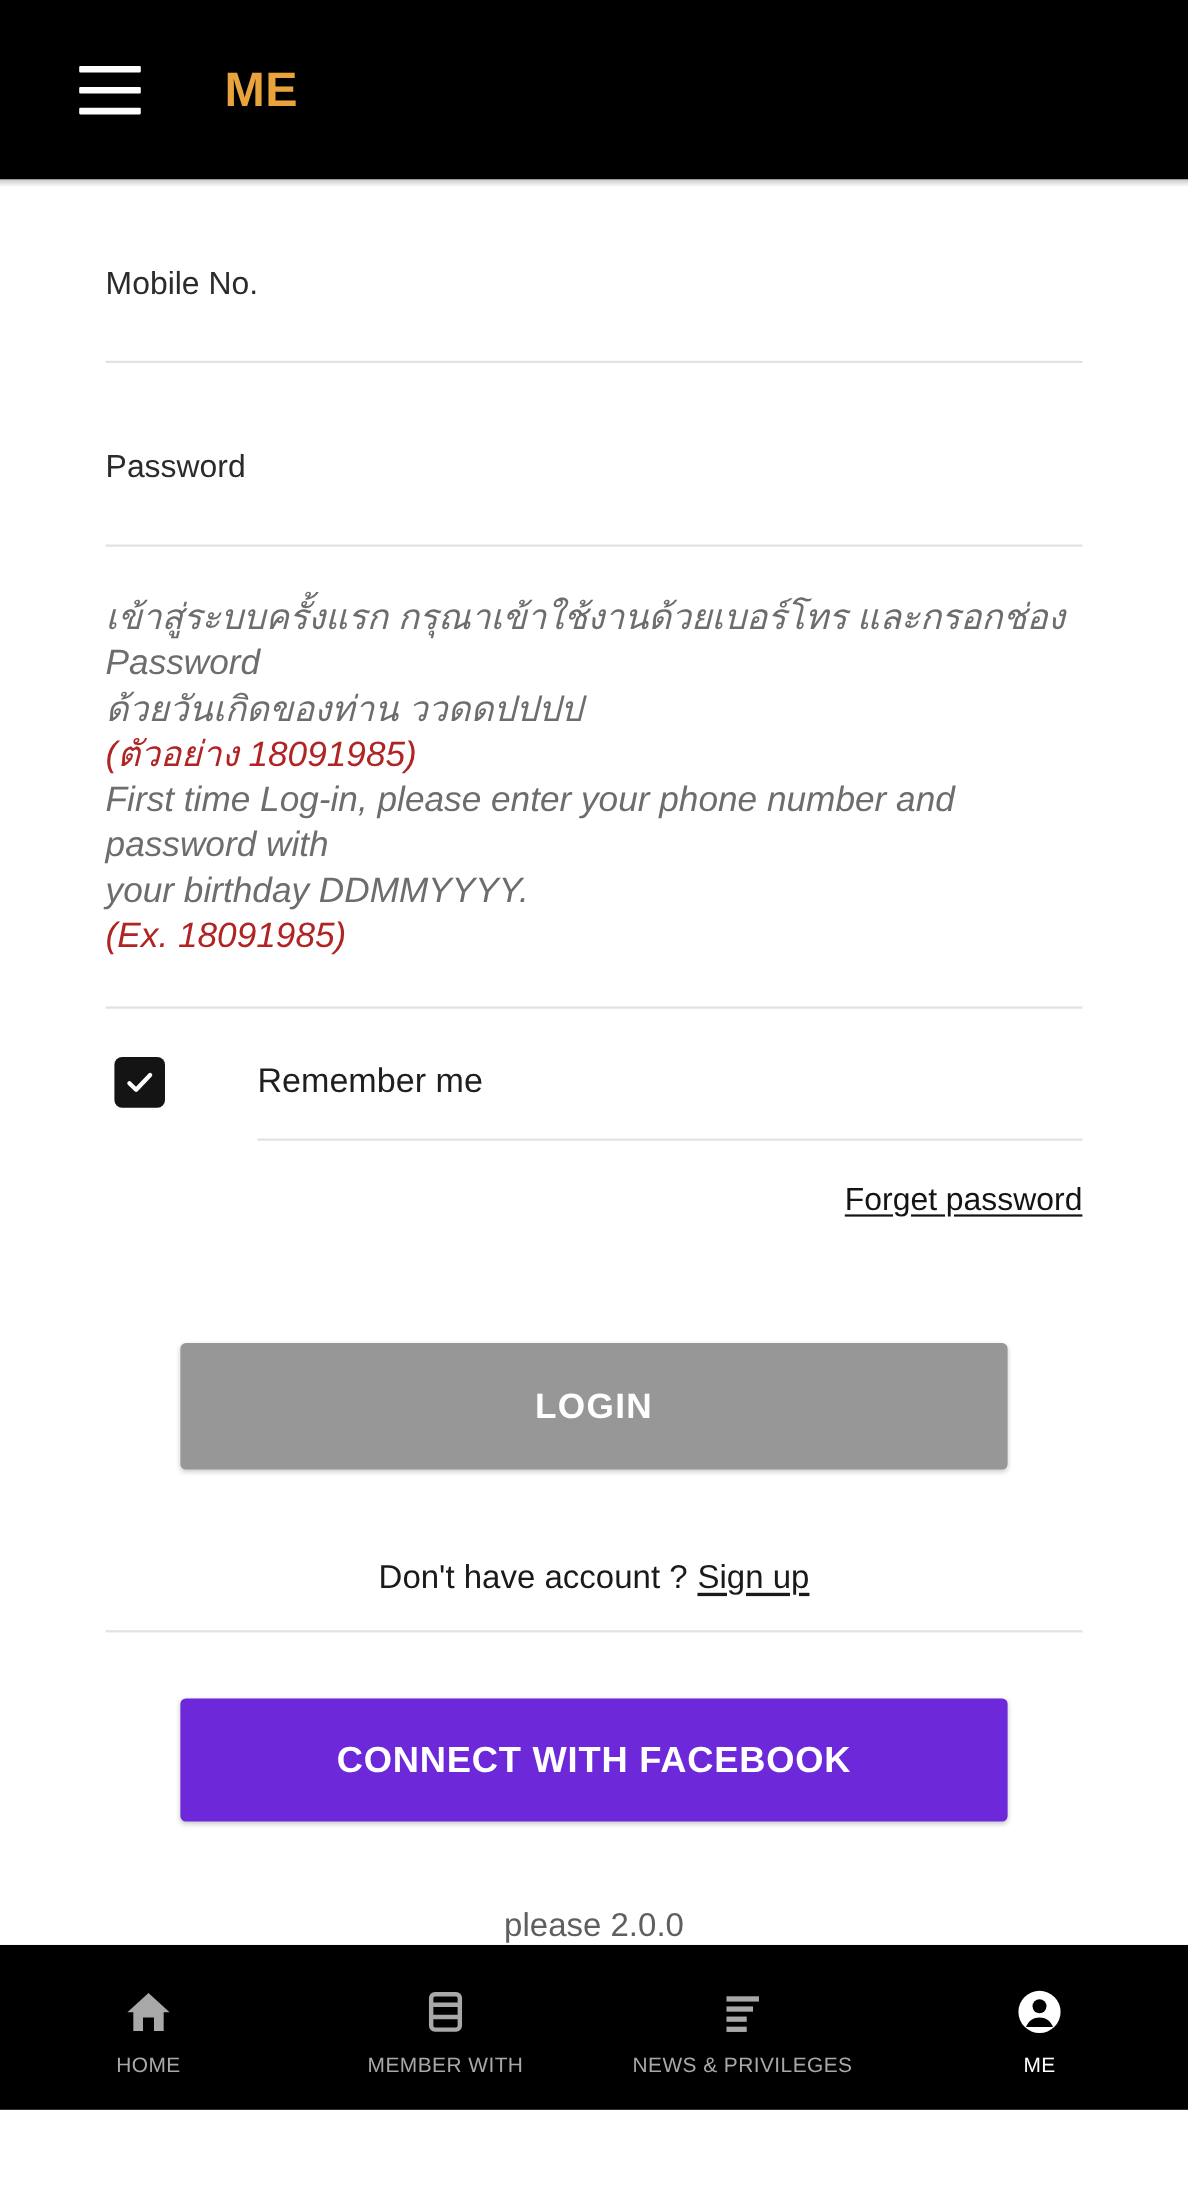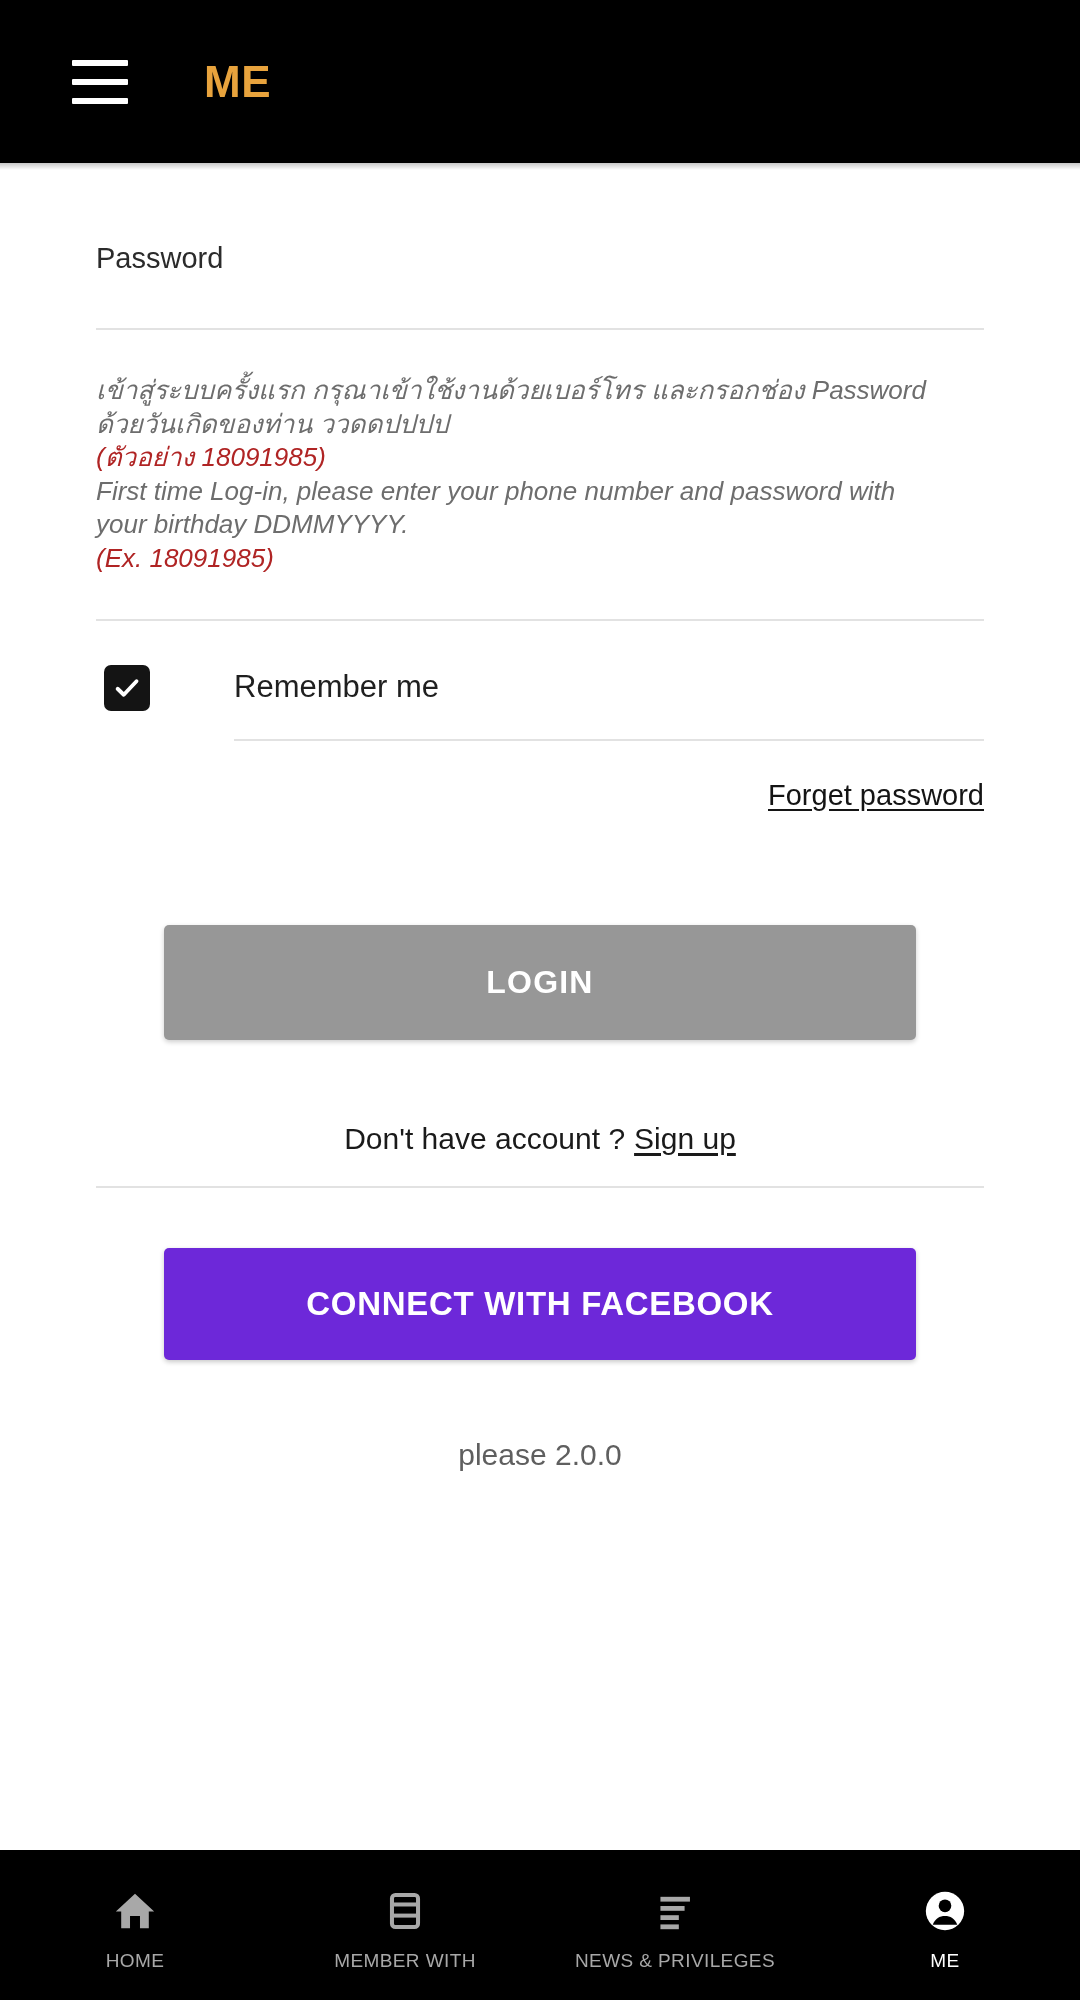--- a/index.html
+++ b/index.html
@@ -4,21 +4,21 @@
 <style>
   * { margin:0; padding:0; box-sizing:border-box; }
   html, body {
     width:1080px; height:2000px;
     font-family:"Liberation Sans", sans-serif;
     background:#ffffff;
     overflow:hidden;
   }
   #app {
     position:relative;
-    width:1080px; height:2000px;
+    width:1080px; height:1736px;
     display:flex; flex-direction:column;
     background:#ffffff;
   }
 
   
   .topbar {
     height:163px;
     background:#000000;
     display:flex; align-items:center;
     flex:0 0 auto;
@@ -82,21 +82,21 @@
   }
 
   
   .instructions {
     padding-top:44px;
     padding-bottom:44px;
     border-bottom:2px solid #e2e2e2;
   }
   .instructions p {
     font-style:italic;
-    font-size:26px;
+    font-size:32px;
     line-height:1.29;
     color:#6d6d6d;
   }
   .instructions p.red {
     color:#b02424;
   }
 
   
   .remember-row {
     display:flex;
@@ -236,20 +236,24 @@
       <span></span>
         <span></span>
         <span></span>
     </div>
     <div class="brand">ME</div>
   </div>
   <div class="topbar-shadow"></div>
 
   <div class="content">
 
+    <div class="field">
+      <div class="field-label">Mobile No.</div>
+      <input class="field-input" type="text" placeholder="" style="">
+    </div>
 
     <div class="field">
       <div class="field-label">Password</div>
       <input class="field-input" type="password" placeholder="" style="">
     </div>
 
     <div class="instructions">
       <p>เข้าสู่ระบบครั้งแรก กรุณาเข้าใช้งานด้วยเบอร์โทร และกรอกช่อง Password</p>
       <p>ด้วยวันเกิดของท่าน ววดดปปปป</p>
       <p class="red">(ตัวอย่าง 18091985)</p>

